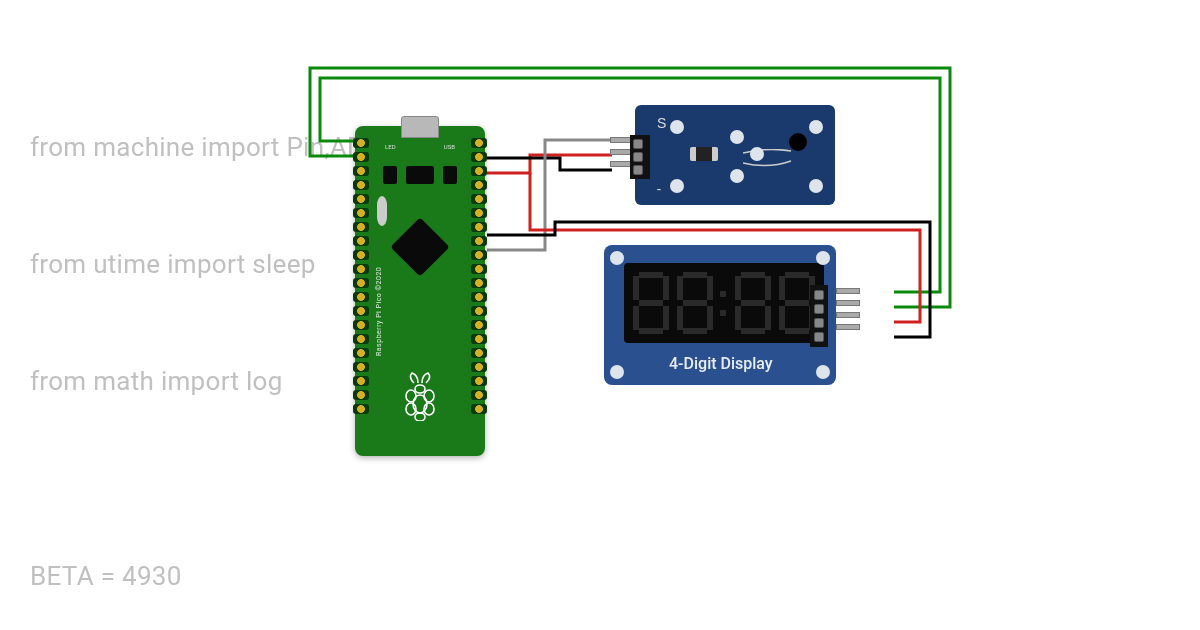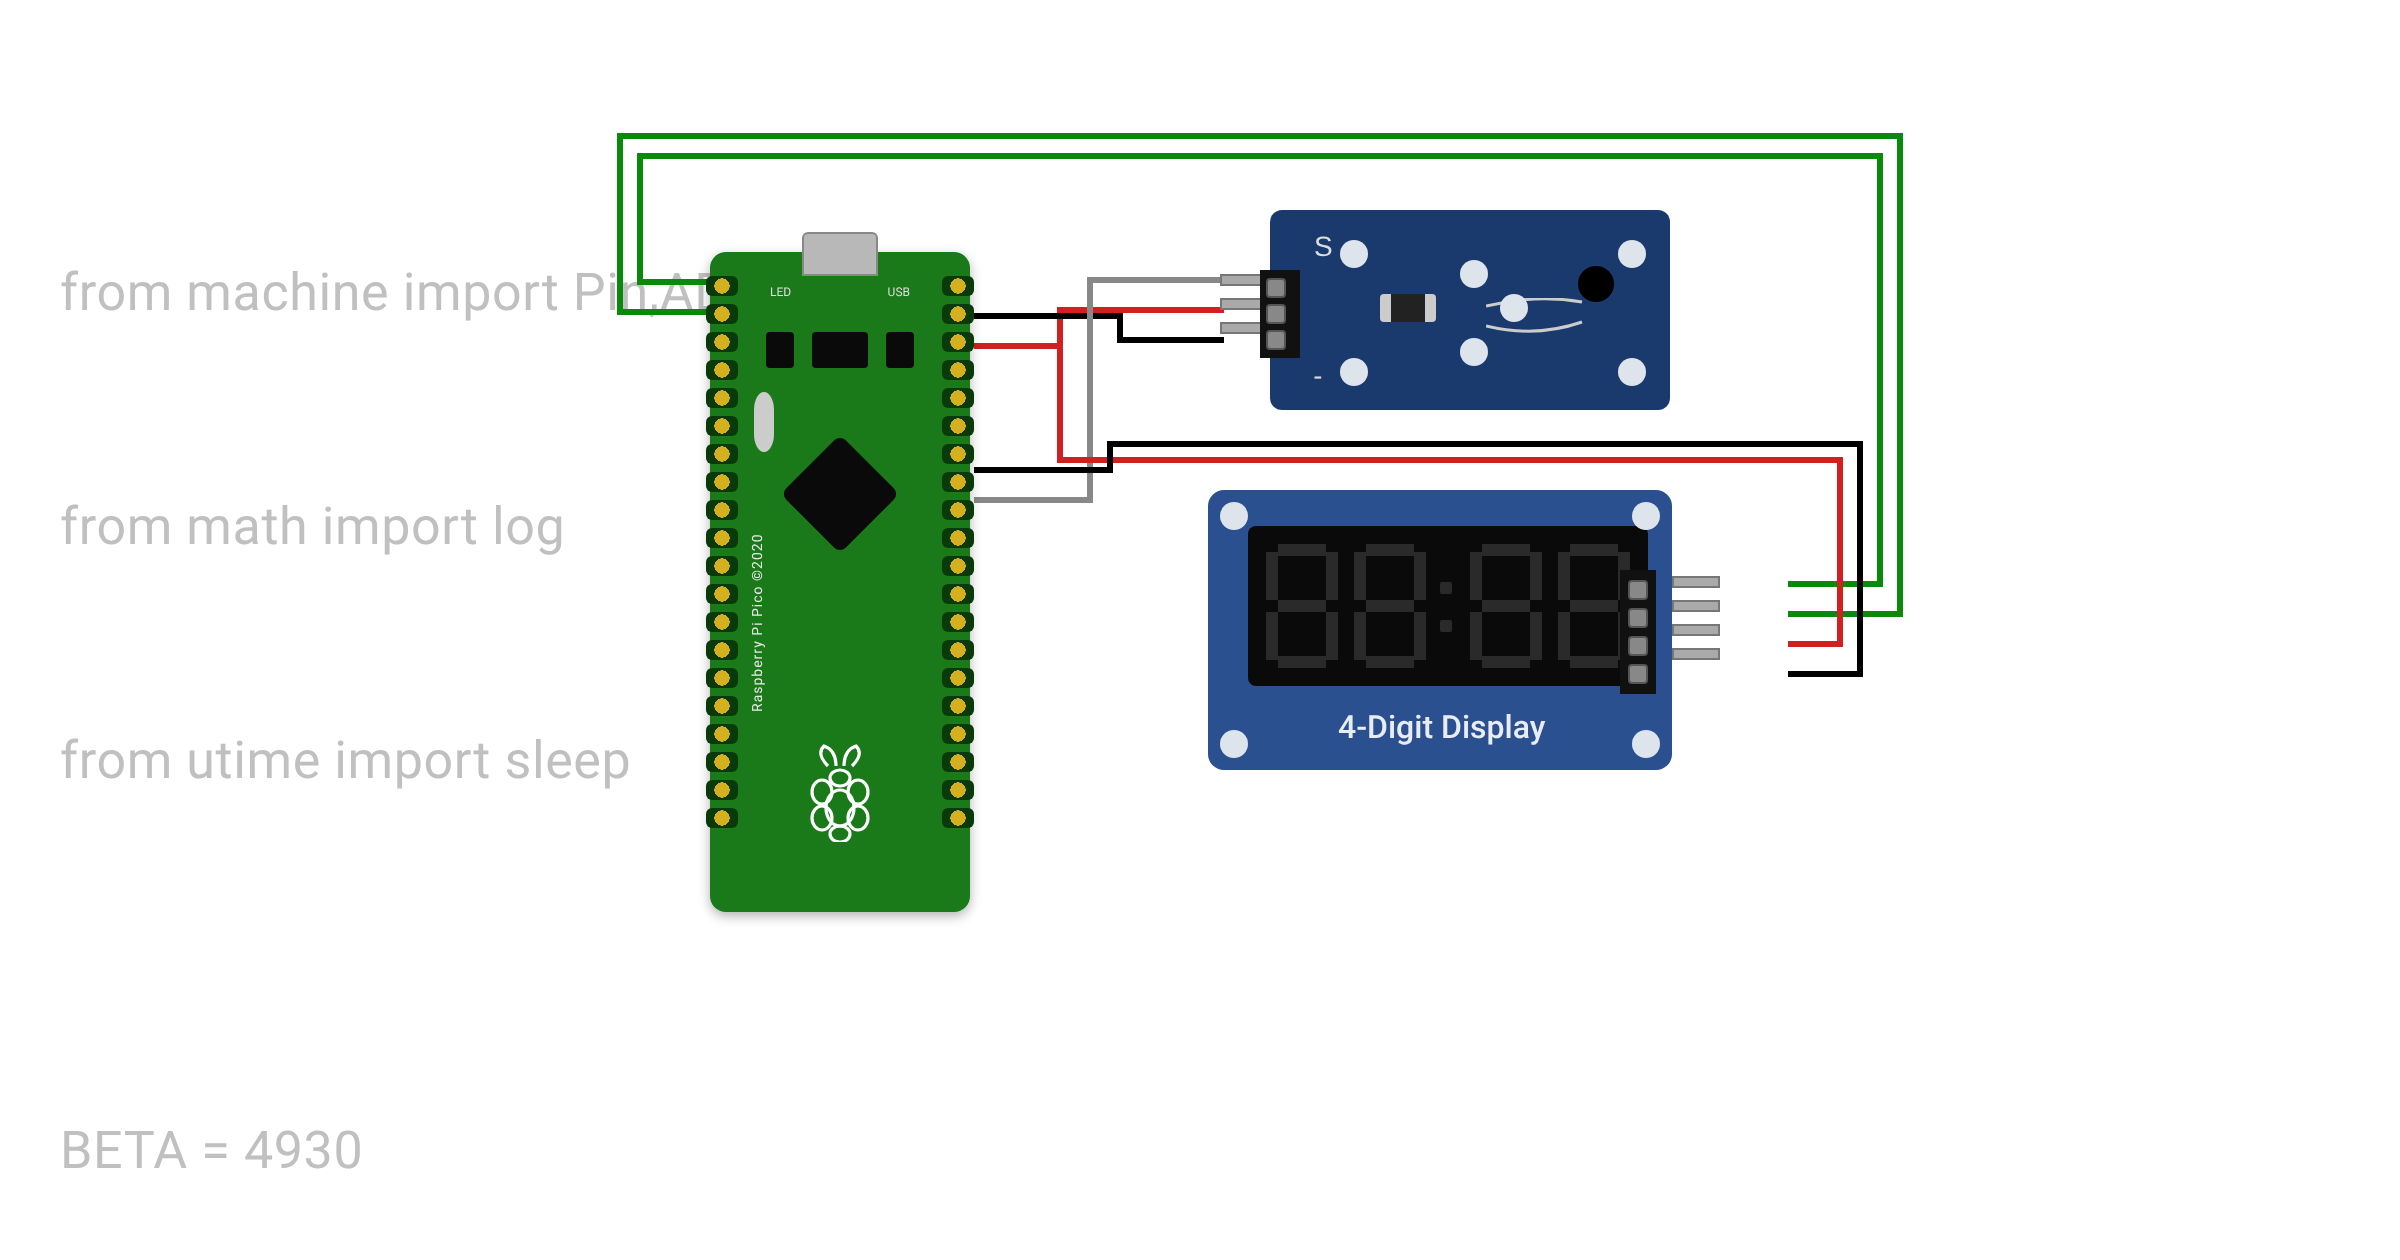--- a/index.html
+++ b/index.html
@@ -334,22 +334,22 @@
     width: 1200px;
     height: 630px;
     pointer-events: none;
   }
 </style>
 </head>
 <body>
 
 <div class="code-overlay">
   <span class="code-line">from machine import Pin,ADC</span>
+  <span class="code-line">from utime import sleep</span>
   <span class="code-line">from math import log</span>
-  <span class="code-line">from utime import sleep</span>
   <span class="code-line"></span>
   <span class="code-line">BETA = 4930</span>
   
   
   <span class="code-line"></span>
   
   
   
   
 </div>

